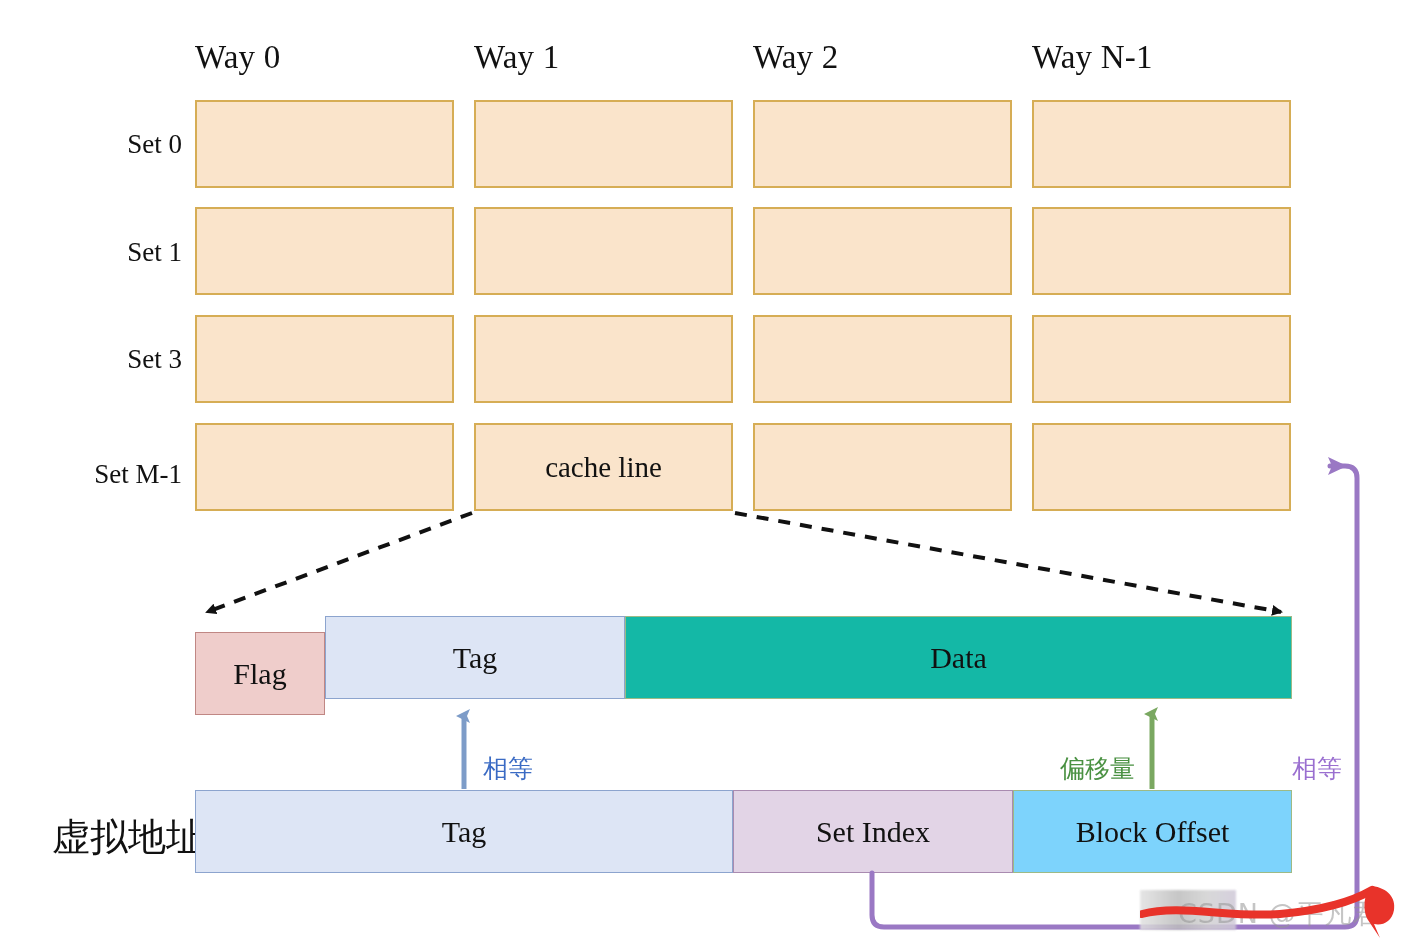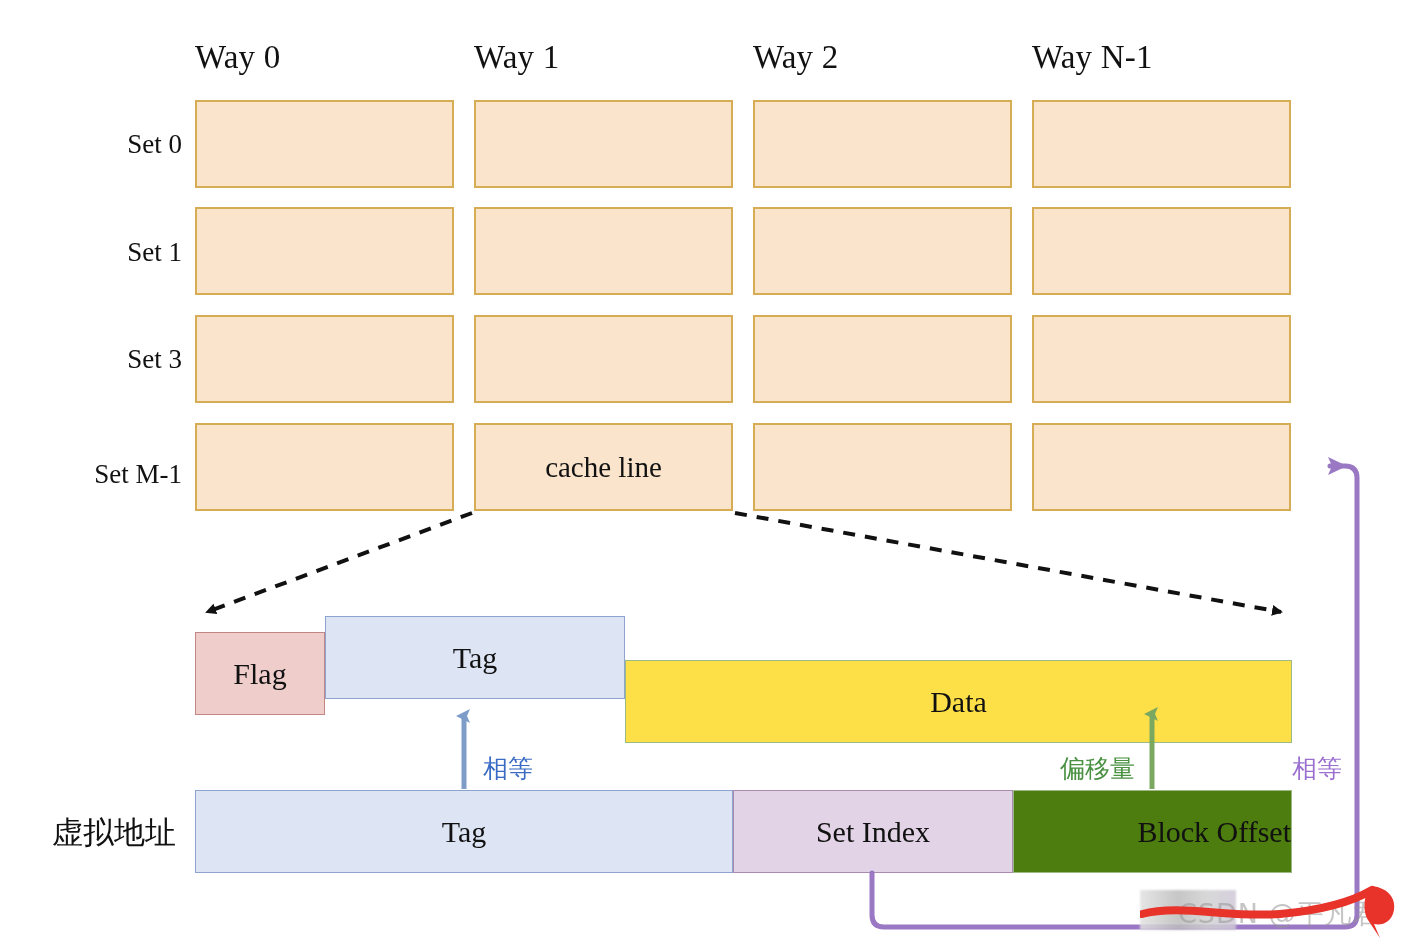--- a/index.html
+++ b/index.html
@@ -69,29 +69,29 @@
     box-sizing: border-box;
     display: flex;
     align-items: center;
     justify-content: center;
     font-size: 30px;
     color: #111111;
     white-space: nowrap;
   }
   .seg-flag  { background: #efcdcb; border: 1.5px solid #c08784; }
   .seg-tag   { background: #dde5f5; border: 1.5px solid #8ca4ce; }
-  .seg-data  { background: #fde047; border: 1.5px solid #9dba86; margin-top: 44px; }
+  .seg-data  { background: #14b8a6; border: 1.5px solid #9dba86; }
   .seg-vtag  { background: #dde5f5; border: 1.5px solid #8ca4ce; }
   .seg-setidx{ background: #e2d4e6; border: 1.5px solid #a98bb0; }
-  .seg-blkoff{ background: #4d7c0f; border: 1.5px solid #9dba86; justify-content: flex-end; }
+  .seg-blkoff{ background: #7dd3fc; border: 1.5px solid #9dba86; }
 
   
   .va-label {
     position: absolute;
-    font-size: 31px;
+    font-size: 38px;
     font-family: "DejaVu Sans", "Liberation Sans", sans-serif;
     color: #111111;
     white-space: nowrap;
   }
 
   
   .anno {
     position: absolute;
     font-size: 25px;
     font-family: Liberation Mono, monospace;

